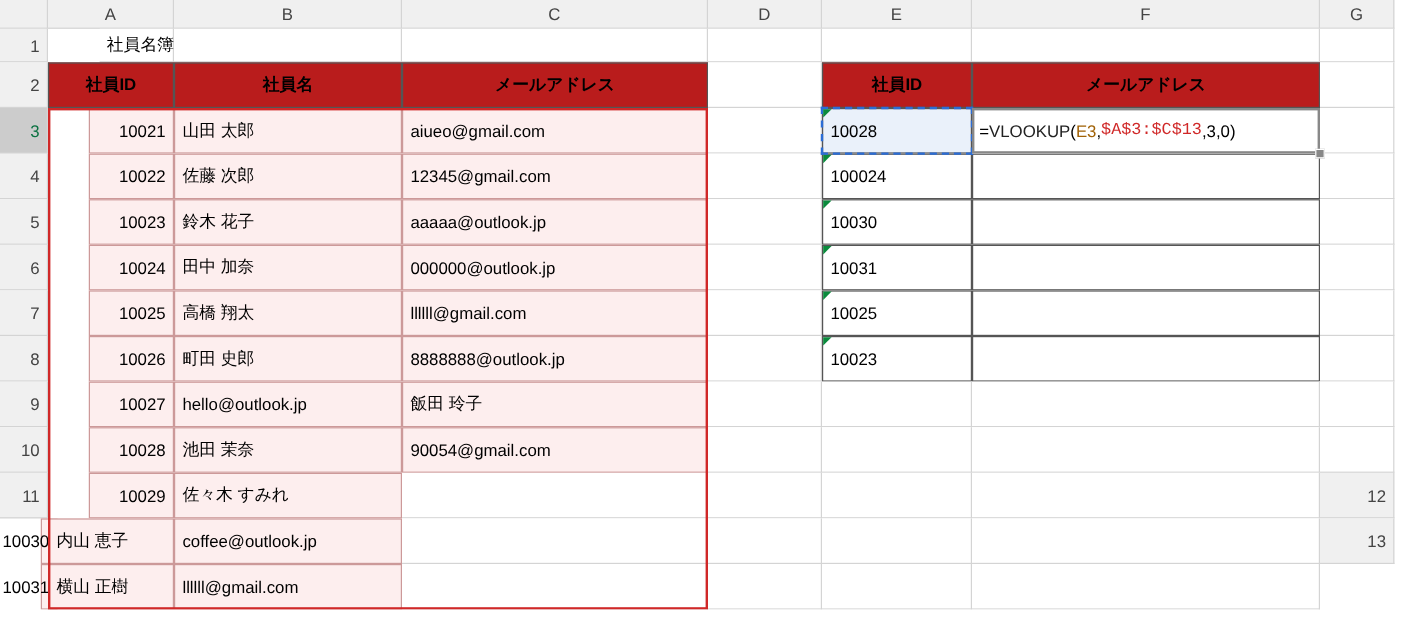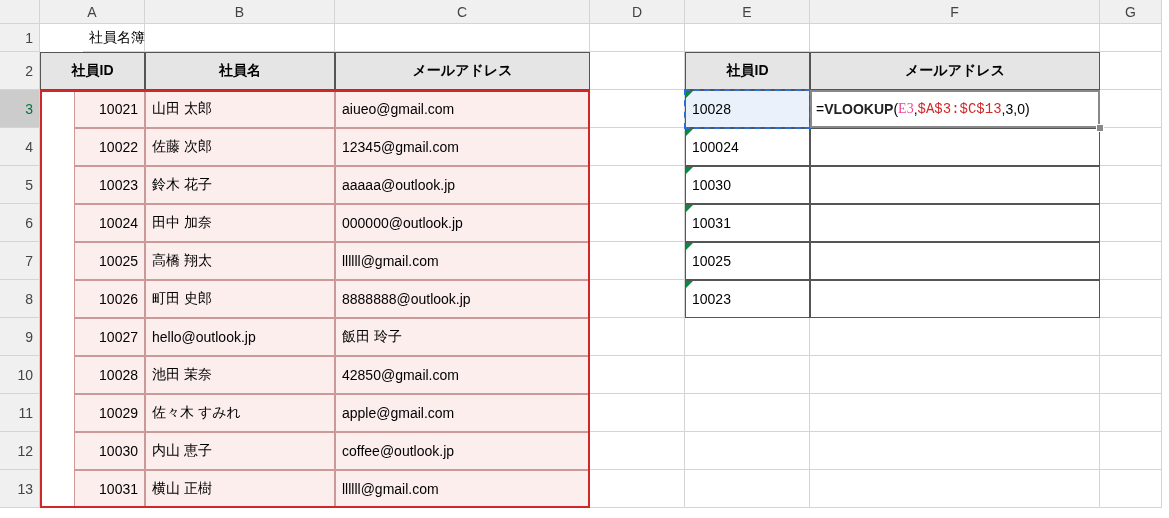--- a/index.html
+++ b/index.html
@@ -37,21 +37,21 @@
       border-bottom: 1px solid #d4d4d4;
       display: flex;
       align-items: center;
       padding: 0 6px;
       position: relative;
       background: #fff;
     }
     .cell.r1 { height: 28px; }
     .num { justify-content: flex-end; margin-left: 34px; }
     .hdr-cell {
-      background: #e5e5e5;
+      background: #b91c1c;
       font-weight: bold;
       justify-content: center;
       border: 1px solid #555;
     }
     .data-cell-pink {
       background: #fdeeee;
       border: 1px solid #c99;
     }
     .data-cell-plain {
       border: 1px solid #555;
@@ -76,22 +76,22 @@
       z-index: 3;
     }
     .formula-cell {
       border: 2px solid #888;
       background: #fff;
       z-index: 5;
       padding: 0 4px;
       overflow: visible;
       white-space: nowrap;
     }
-    .tok-fn { color: #222; font-weight: bold; }
-    .tok-blue { color: #ec4899; font-family: Liberation Serif, serif; }
+    .tok-fn { color: #222; }
+    .tok-blue { color: #a16207; }
     .tok-red { color: #d02828; font-family: Liberation Mono, monospace; }
     .tok-black { color: #000; }
     .red-range-overlay {
       position: absolute;
       border: 2px solid #d02828;
       pointer-events: none;
       z-index: 6;
     }
     .fill-handle {
       position: absolute;
@@ -204,30 +204,29 @@
   <div class="cell data-cell-pink">hello@outlook.jp</div>
   <div class="cell data-cell-pink">飯田 玲子</div>
   <div class="cell"></div>
   <div class="cell"></div>
   <div class="cell"></div>
   <div class="cell"></div>
 
   <div class="rowhdr">10</div>
   <div class="cell data-cell-pink num">10028</div>
   <div class="cell data-cell-pink">池田 茉奈</div>
-  <div class="cell data-cell-pink">42850@gmail.com</div>
+  <div class="cell data-cell-pink">90054@gmail.com</div>
   <div class="cell"></div>
   <div class="cell"></div>
   <div class="cell"></div>
   <div class="cell"></div>
 
   <div class="rowhdr">11</div>
   <div class="cell data-cell-pink num">10029</div>
   <div class="cell data-cell-pink">佐々木 すみれ</div>
-  <div class="cell data-cell-pink">apple@gmail.com</div>
   <div class="cell"></div>
   <div class="cell"></div>
   <div class="cell"></div>
   <div class="cell"></div>
 
   <div class="rowhdr">12</div>
   <div class="cell data-cell-pink num">10030</div>
   <div class="cell data-cell-pink">内山 恵子</div>
   <div class="cell data-cell-pink">coffee@outlook.jp</div>
   <div class="cell"></div>

